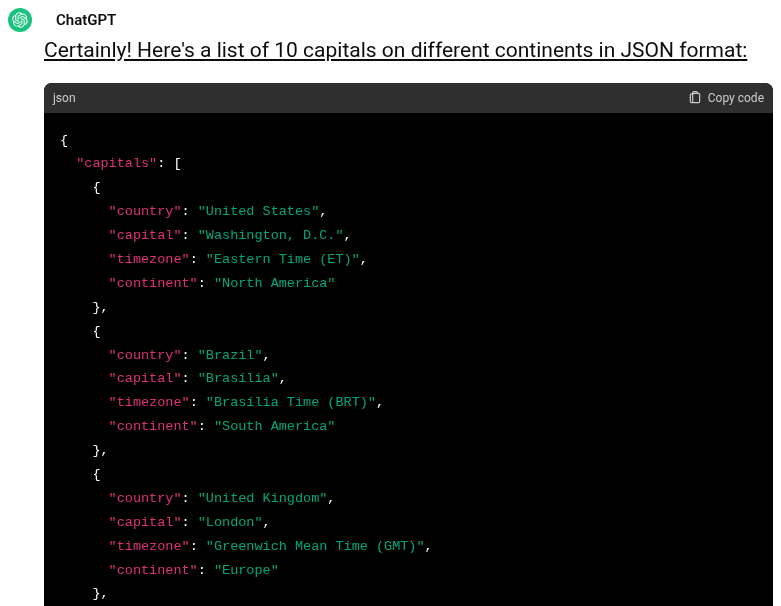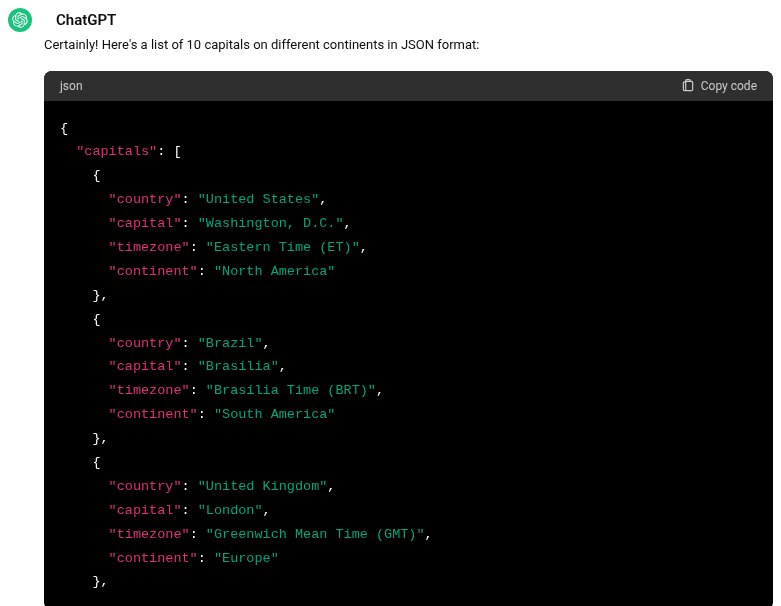--- a/index.html
+++ b/index.html
@@ -39,36 +39,37 @@
     }
     .sender-name {
       font-weight: 600;
       font-size: 15px;
       color: #0d0d0d;
     }
     .message-body {
       margin-left: 36px;
     }
     .intro-text {
-      font-size: 13px;
+      font-size: 21px;
       color: #0d0d0d;
       line-height: 1.5;
       margin-bottom: 16px;
+      text-decoration: underline;
     }
     .code-block {
       background: #000000;
       border-radius: 8px;
       overflow: hidden;
     }
     .code-header {
       background: #2f2f2f;
       display: flex;
       justify-content: space-between;
       align-items: center;
-      padding: 8px 16px;
+      padding: 8px 9px;
       font-size: 12px;
     }
     .code-lang {
       color: #cdcdcd;
     }
     .copy-button {
       display: flex;
       align-items: flex-start;
       gap: 6px;
       color: #cdcdcd;

